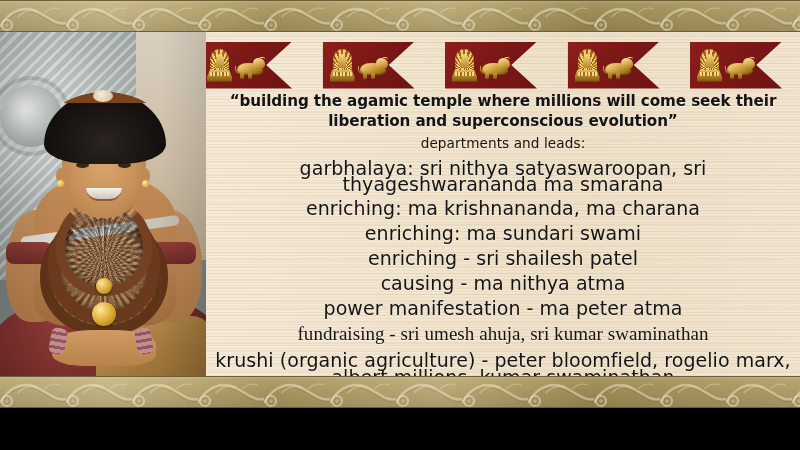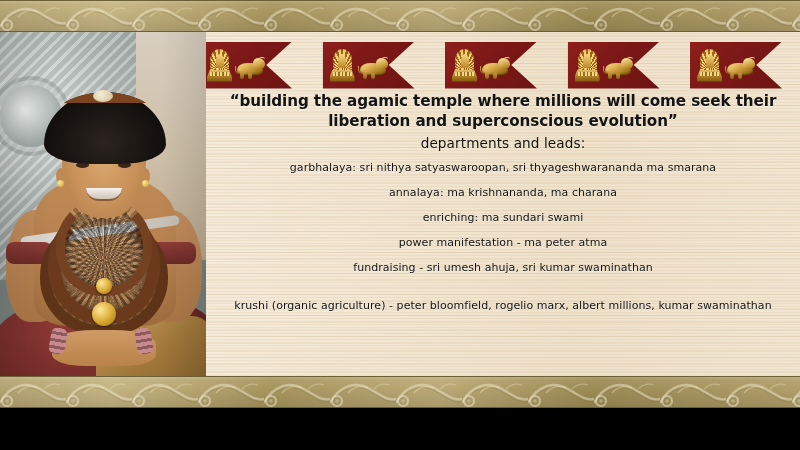--- a/index.html
+++ b/index.html
@@ -247,25 +247,25 @@
     letter-spacing:-0.1px;
     text-shadow:0 1px 0 rgba(255,255,255,.45);
     padding:0 6px;
   }
   .subhead{
     margin-top:3px;
     font-size:13.6px; line-height:18px; letter-spacing:.1px;
   }
   .dept-list{ margin-top:8px; }
   .dept{
-    font-size:11px; line-height:17.4px; margin-bottom:7.5px;
+    font-size:19px; line-height:17.4px; margin-bottom:7.5px;
     padding:0 8px; letter-spacing:.05px;
     text-shadow:0 1px 0 rgba(255,255,255,.4);
   }
-  .dept.tight{ margin-bottom:22px; }
+  .dept.tight{ margin-bottom:10px;font-family:Liberation Serif, serif; }
   .dept.two{ line-height:16.4px; }
 </style>
 </head>
 <body>
 
 <div class="slide">
 
   <div class="ornament top">
     <svg class="waves" viewBox="0 0 800 32" preserveAspectRatio="none">
       <defs>
@@ -407,21 +407,23 @@
       </div>
     </div>
   </div>
 
   <div class="content">
     <div class="quote">“building the agamic temple where millions will come seek their liberation and superconscious evolution”</div>
     <div class="subhead">departments and leads:</div>
 
     <div class="dept-list">
       <div class="dept two">garbhalaya: sri nithya satyaswaroopan, sri thyageshwarananda ma smarana</div>
-      <div class="dept">annalaya: ma krishnananda, ma charana</div>
+      <div class="dept">enriching: ma krishnananda, ma charana</div>
       <div class="dept">enriching: ma sundari swami</div>
+      <div class="dept">enriching - sri shailesh patel</div>
+      <div class="dept">causing - ma nithya atma</div>
       <div class="dept">power manifestation - ma peter atma</div>
       <div class="dept tight">fundraising - sri umesh ahuja, sri kumar swaminathan</div>
       <div class="dept two">krushi (organic agriculture) - peter bloomfield, rogelio marx, albert millions, kumar swaminathan</div>
     </div>
   </div>
 
 </div>
 
 </body></html>

